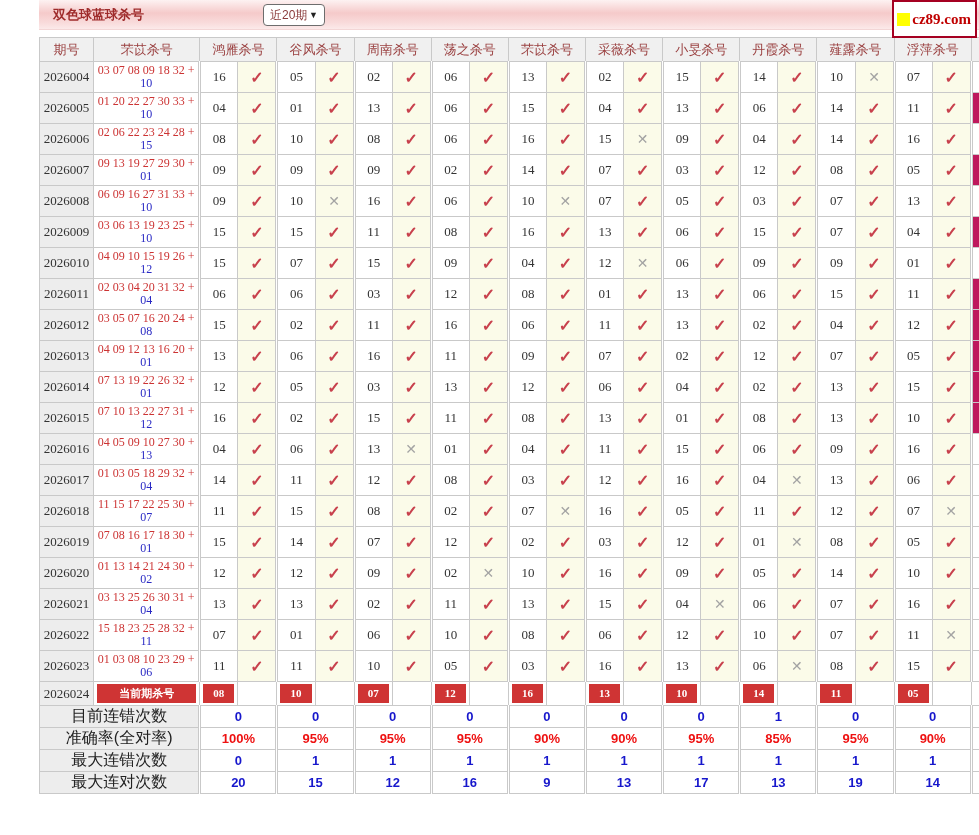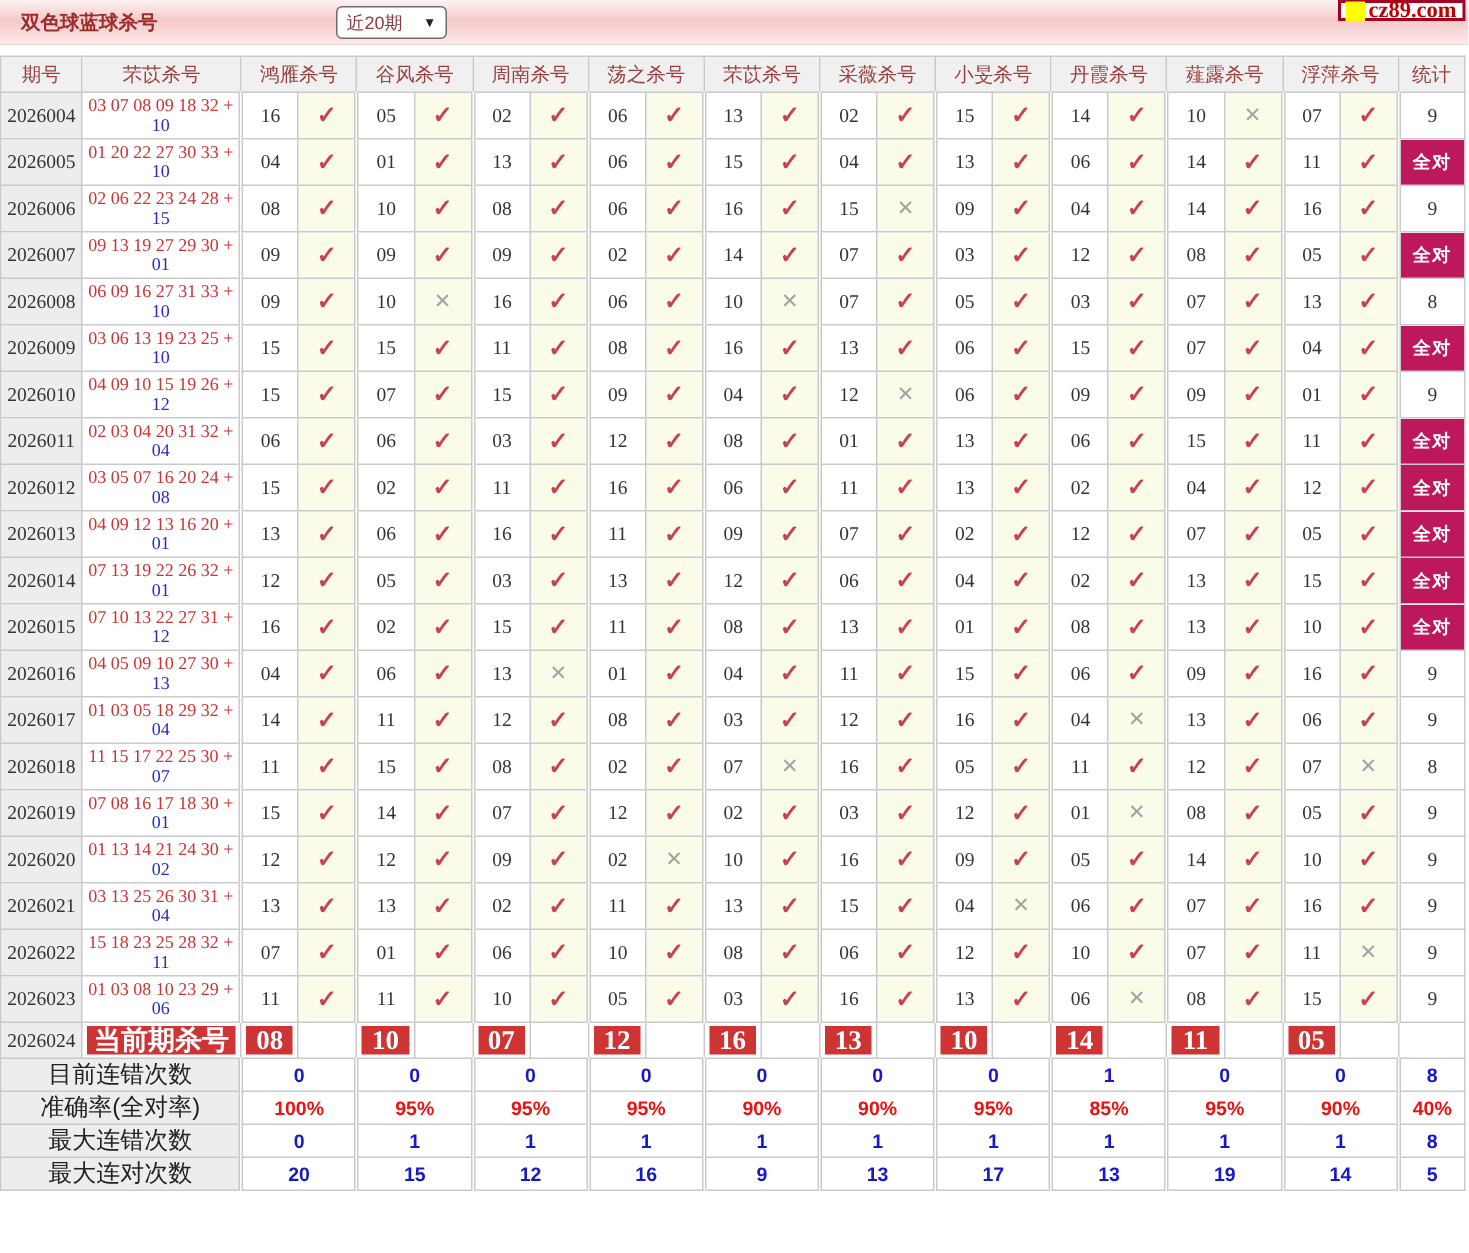--- a/index.html
+++ b/index.html
@@ -1,38 +1,38 @@
 <!DOCTYPE html>
 <html><head>
 <meta charset="utf-8">
 <style>
   * { box-sizing: border-box; margin: 0; padding: 0; }
   body { background:#fff; font-family:"Liberation Sans", sans-serif; }
-  .page { position:relative; width:979px; height:835px; background:#fff; overflow:hidden; }
+  .page { position:relative; width:979px; height:835px; background:#fff; overflow:hidden;padding-left:39px; }
 
   
   .titlebar{
     position:relative; height:30px; width:100%;
     background:linear-gradient(#fdf2f2 0%, #f5caca 45%, #f9dcdc 80%, #fceaea 100%);
     border-bottom:1px solid #f3d6d6;
   }
   .title{
     position:absolute; left:14px; top:0; line-height:30px;
     font-size:13px; font-weight:bold; color:#9e2b2b;
   }
   .range-select{
-    position:absolute; left:224px; top:4px; width:74px; height:22px;
+    position:absolute; left:224px; top:4px; width:62px; height:22px;
     background:#fff; border:1px solid #6d6d6d; border-radius:4px;
     display:flex; align-items:center; justify-content:space-between;
     padding:0 6px; cursor:default;
   }
   .range-select .val{ font-size:12px; color:#8a3a3a; }
   .range-select .arrow{ font-size:9px; color:#222; }
   .logo{
-    position:absolute; right:2px; top:0; height:14px;
+    position:absolute; right:2px; top:0; height:38px;
     background:#fff; border:2px solid #a50021;
     display:flex; align-items:center; padding:0 4px 0 3px;
   }
   .logo .sq{ width:13px; height:13px; background:#ffff00; display:inline-block; margin-right:2px; }
   .logo .txt{ font-family:"Liberation Serif", serif; font-size:15px; color:#c00000; font-weight:bold; }
 
   
   table{ border-collapse:collapse; table-layout:fixed; width:977px; margin-top:7px; }
   col.c-period{ width:54px; } col.c-nums{ width:106px; }
   col.c-kn{ width:38px; } col.c-km{ width:39px; } col.c-stat{ width:44px; }
@@ -53,21 +53,21 @@
   td.km{ background:#fbfbe9; }
   td.km .ck{ color:#c8414d; font-size:16px; font-weight:bold; }
   td.km .cx{ color:#a3a3a3; font-size:14px; }
   td.stat{ background:#fff; font-family:"Liberation Serif", serif; font-size:13px; color:#333; border-left:3px double #c9c9c9; }
   td.stat.allok{ background:#be185d; color:#fff; font-family:"Liberation Sans",sans-serif; font-size:12px; font-weight:bold; letter-spacing:1px; padding:0; }
 
   
   tr.current-row td{ height:24px; background:#fff; }
   tr.current-row td.period{ background:#ededed; }
   .redblock{
-    background:#cf3434; color:#fff; font-weight:bold; font-size:18px;
+    background:#cf3434; color:#fff; font-weight:bold; font-size:11px;
     margin:2px 3px; line-height:19px; height:19px;
   }
   .redblock.num{ font-family:"Liberation Serif", serif; }
 
   
   tr.sum-row td{ height:22px; }
   td.sum-label{ background:#ededed; font-size:16px; color:#222; }
   td.sum-val{ background:#fff; font-size:13px; font-weight:bold; color:#1717cc; border-left:3px double #c9c9c9; }
   tr.sum-row.red td.sum-val, tr.sum-row.red td.sum-stat{ color:#ee1111; }
   td.sum-stat{ background:#fff; font-size:13px; font-weight:bold; color:#1717cc; border-left:3px double #c9c9c9; }

